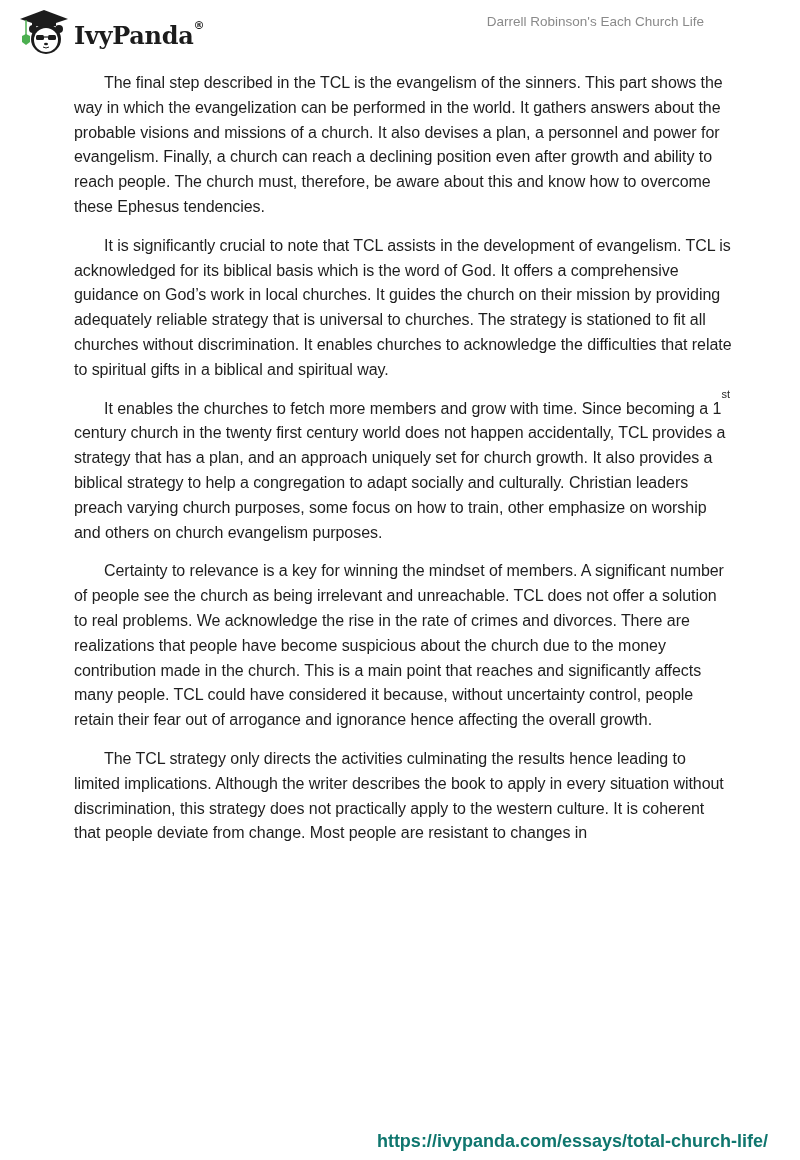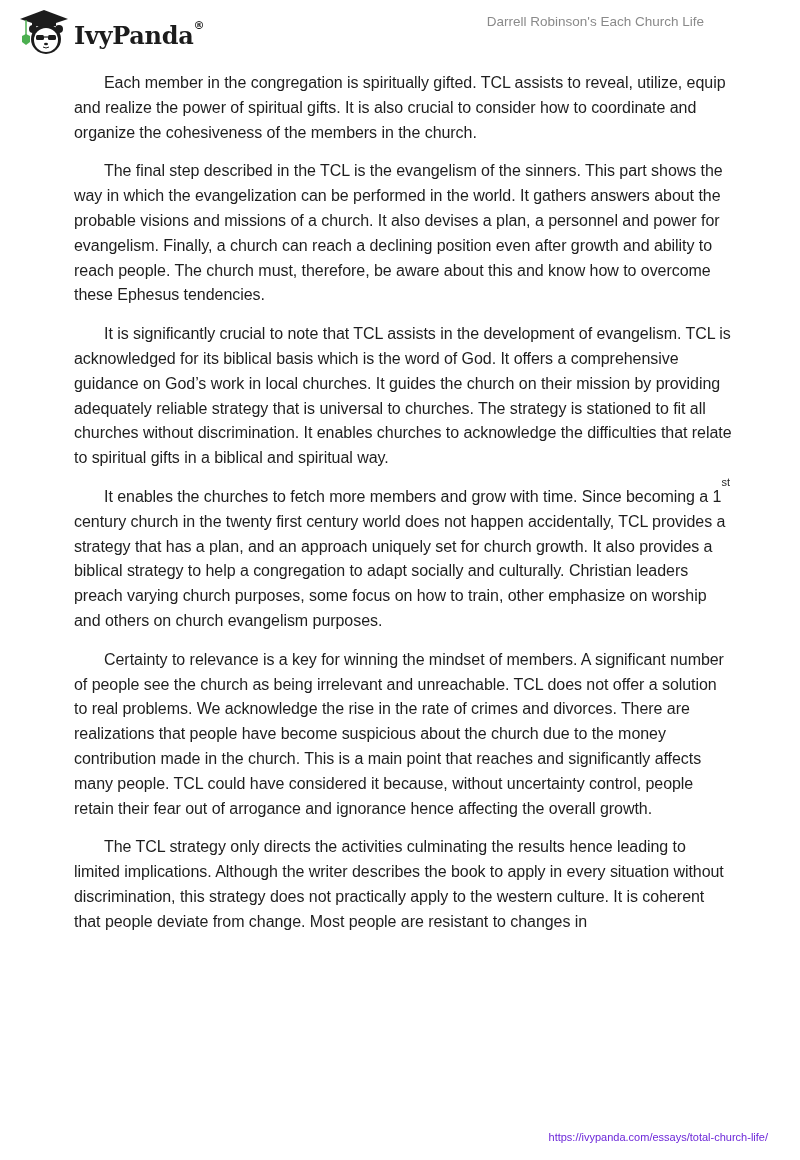--- a/index.html
+++ b/index.html
@@ -77,23 +77,24 @@
       font-size: 11px;
       vertical-align: top;
       position: relative;
       top: -3px;
       line-height: 0;
     }
     .footer-url {
       position: absolute;
       right: 32px;
       top: 1131px;
-      font-size: 11px;
-      color: #6d28d9;
+      font-size: 18px;
+      color: #0f766e;
       text-decoration: none;
+      font-weight: bold;
     }
   </style>
 </head>
 <body>
 
 <div class="header">
   <a class="logo">
     <svg class="logo-icon" viewBox="0 0 52 48">
 
       <polygon points="26,2 50,11 26,19 2,11" fill="#1c1c1c"></polygon>
@@ -114,21 +115,20 @@
 
       <ellipse cx="28" cy="36" rx="2" ry="1.3" fill="#1c1c1c"></ellipse>
       <path d="M25 39 Q28 41 31 39" stroke="#1c1c1c" stroke-width="1" fill="none"></path>
     </svg>
     <span class="logo-text"><span>IvyPanda</span><span class="logo-reg">®</span></span>
   </a>
   <div class="doc-title">Darrell Robinson's Each Church Life</div>
 </div>
 
 <main class="content">
-  <p class="para">Each member in the congregation is spiritually gifted. TCL assists to reveal, utilize, equip and realize the power of spiritual gifts. It is also crucial to consider how to coordinate and organize the cohesiveness of the members in the church.</p>
   <p class="para">The final step described in the TCL is the evangelism of the sinners. This part shows the way in which the evangelization can be performed in the world. It gathers answers about the probable visions and missions of a church. It also devises a plan, a personnel and power for evangelism. Finally, a church can reach a declining position even after growth and ability to reach people. The church must, therefore, be aware about this and know how to overcome these Ephesus tendencies.</p>
   <p class="para">It is significantly crucial to note that TCL assists in the development of evangelism. TCL is acknowledged for its biblical basis which is the word of God. It offers a comprehensive guidance on God’s work in local churches. It guides the church on their mission by providing adequately reliable strategy that is universal to churches. The strategy is stationed to fit all churches without discrimination. It enables churches to acknowledge the difficulties that relate to spiritual gifts in a biblical and spiritual way.</p>
   <p class="para"><span>It enables the churches to fetch more members and grow with time. Since becoming a 1</span><sup>st</sup><span> century church in the twenty first century world does not happen accidentally, TCL provides a strategy that has a plan, and an approach uniquely set for church growth. It also provides a biblical strategy to help a congregation to adapt socially and culturally. Christian leaders preach varying church purposes, some focus on how to train, other emphasize on worship and others on church evangelism purposes.</span></p>
   <p class="para">Certainty to relevance is a key for winning the mindset of members. A significant number of people see the church as being irrelevant and unreachable. TCL does not offer a solution to real problems. We acknowledge the rise in the rate of crimes and divorces. There are realizations that people have become suspicious about the church due to the money contribution made in the church. This is a main point that reaches and significantly affects many people. TCL could have considered it because, without uncertainty control, people retain their fear out of arrogance and ignorance hence affecting the overall growth.</p>
   <p class="para">The TCL strategy only directs the activities culminating the results hence leading to limited implications. Although the writer describes the book to apply in every situation without discrimination, this strategy does not practically apply to the western culture. It is coherent that people deviate from change. Most people are resistant to changes in</p>
 </main>
 
 <a class="footer-url">https://ivypanda.com/essays/total-church-life/</a>
 
 </body></html>

